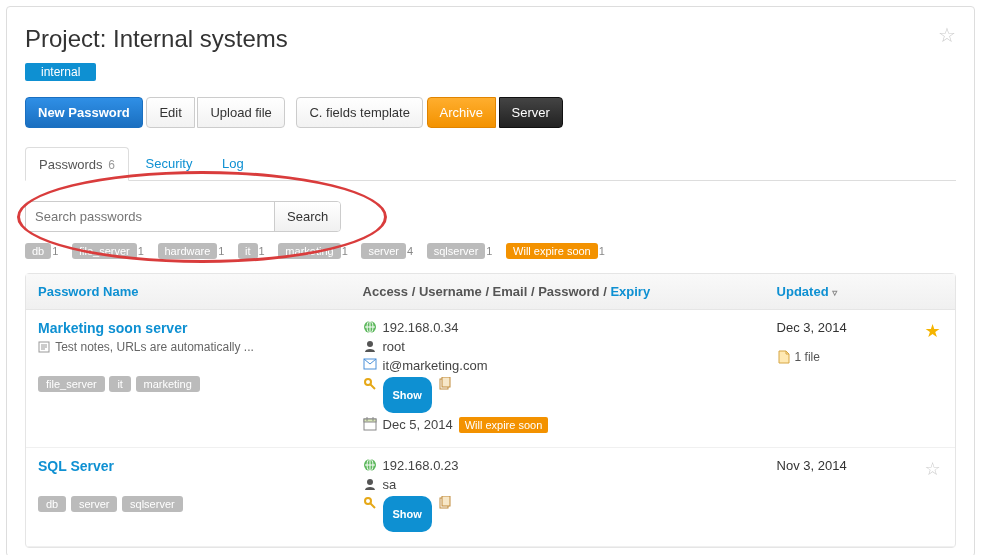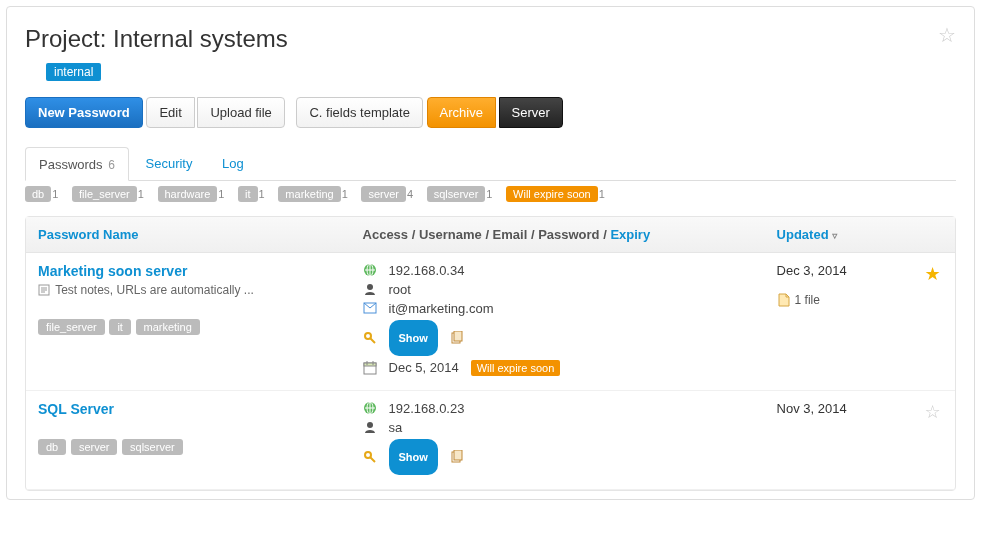--- a/index.html
+++ b/index.html
@@ -1,20 +1,20 @@
 <!DOCTYPE html>
 <html><head>
 <meta charset="utf-8">
 <style>
 * { box-sizing: border-box; margin: 0; padding: 0; }
 body { font-family: "Helvetica Neue", Helvetica, Arial, sans-serif; font-size: 13px; color: #333; background: #fff; width: 981px; height: 555px; padding: 6px; }
 .card { border: 1px solid #ddd; border-radius: 4px; padding: 18px 18px 8px 18px; position: relative; }
 .page-title { font-size: 24px; font-weight: normal; margin-bottom: 10px; }
 .star-top { position: absolute; top: 16px; right: 18px; color: #ccc; font-size: 20px; cursor: pointer; }
-.project-tag { display: inline-block; background: #0e90d2; color: #fff; padding: 2px 8px; font-size: 12px; border-radius: 2px; margin-bottom: 16px; margin-left: 21px; }
+.project-tag { display: inline-block; background: #0e90d2; color: #fff; padding: 2px 16px; font-size: 12px; border-radius: 2px; margin-bottom: 16px; }
 .toolbar { margin-bottom: 18px; }
 .btn-group { display: inline-block; margin-right: 8px; vertical-align: top; }
 .btn { display: inline-block; padding: 7px 12px; font-size: 13px; border: 1px solid #ccc; background: linear-gradient(#fff,#f2f2f2); color: #333; cursor: pointer; border-radius: 4px; vertical-align: top; }
 .btn-group .btn { border-radius: 0; margin-left: -1px; }
 .btn-group .btn:first-child { border-radius: 4px 0 0 4px; margin-left: 0; }
 .btn-group .btn:last-child { border-radius: 0 4px 4px 0; }
 .btn.primary { background: linear-gradient(#2f8fe6,#1a6fc0); border-color: #1a6fc0; color: #fff; font-weight: bold; }
 .btn.orange { background: linear-gradient(#ffae2e,#f39200); border-color: #e08400; color: #fff; }
 .btn.dark { background: linear-gradient(#444,#222); border-color: #111; color: #fff; }
 .tabs { border-bottom: 1px solid #ddd; margin-bottom: 4px; position: relative; }
@@ -32,21 +32,21 @@
 .fcount { color: #888; font-size: 11px; margin-right: 10px; vertical-align: middle; }
 .pw-table { width: 100%; border: 1px solid #e5e5e5; border-radius: 4px; border-collapse: separate; border-spacing: 0; }
 .pw-table thead th { background: linear-gradient(#f9f9f9,#f0f0f0); padding: 10px 12px; text-align: left; font-weight: bold; font-size: 13px; color: #555; border-bottom: 1px solid #e5e5e5; }
 .pw-table thead th a { color: #0e90d2; text-decoration: none; text-align: center; }
 .pw-table tbody td { padding: 10px 12px; border-bottom: 1px solid #f0f0f0; vertical-align: top; }
 .pw-name { color: #0e90d2; font-weight: bold; text-decoration: none; font-size: 14px; }
 .pw-note { color: #666; font-size: 12px; margin-top: 4px; }
 .pw-note svg { vertical-align: -2px; margin-right: 2px; }
 .pw-tags { margin-top: 22px; }
 .pw-tags .ftag { padding: 2px 8px; font-size: 11px; }
-.detail-line { margin-bottom: 4px; display: flex; align-items: center; gap: 12px; font-size: 13px; color: #444; }
+.detail-line { margin-bottom: 4px; display: flex; gap: 6px; font-size: 13px; color: #444; }
 .show-pill { display: inline-block; background: #0e90d2; color: #fff; border-radius: 10px; padding: 12px 10px; font-size: 11px; font-weight: bold; cursor: pointer; }
 .expire-badge { display: inline-block; background: #f39200; color: #fff; padding: 2px 6px; font-size: 11px; border-radius: 2px; }
 .file-badge { display: inline-flex; align-items: center; gap: 4px; margin-top: 15px; color: #555; font-size: 12px; }
 .star-cell { text-align: center; color: #ccc; font-size: 18px; cursor: pointer; }
 .star-cell.fav { color: #f5b400; }
 .sort-arrow { font-size: 10px; color: #888; }
 </style>
 </head>
 <body>
 
@@ -72,20 +72,27 @@
 
   <div class="tabs">
     <span class="tab active">
       <span>Passwords</span>
       <span class="count">6</span>
     </span>
     <span class="tab">Security</span>
     <span class="tab">Log</span>
   </div>
 
+  <div class="search-area">
+    <div class="annot-ellipse"></div>
+    <div class="search-wrap">
+      <input type="text" placeholder="Search passwords" style="">
+      <button>Search</button>
+    </div>
+  </div>
 
   <div class="filter-tags">
     <span class="ftag">db</span><span class="fcount">1</span>
     <span class="ftag">file_server</span><span class="fcount">1</span>
     <span class="ftag">hardware</span><span class="fcount">1</span>
     <span class="ftag">it</span><span class="fcount">1</span>
     <span class="ftag">marketing</span><span class="fcount">1</span>
     <span class="ftag">server</span><span class="fcount">4</span>
     <span class="ftag">sqlserver</span><span class="fcount">1</span>
     <span class="ftag orange">Will expire soon</span><span class="fcount">1</span>

